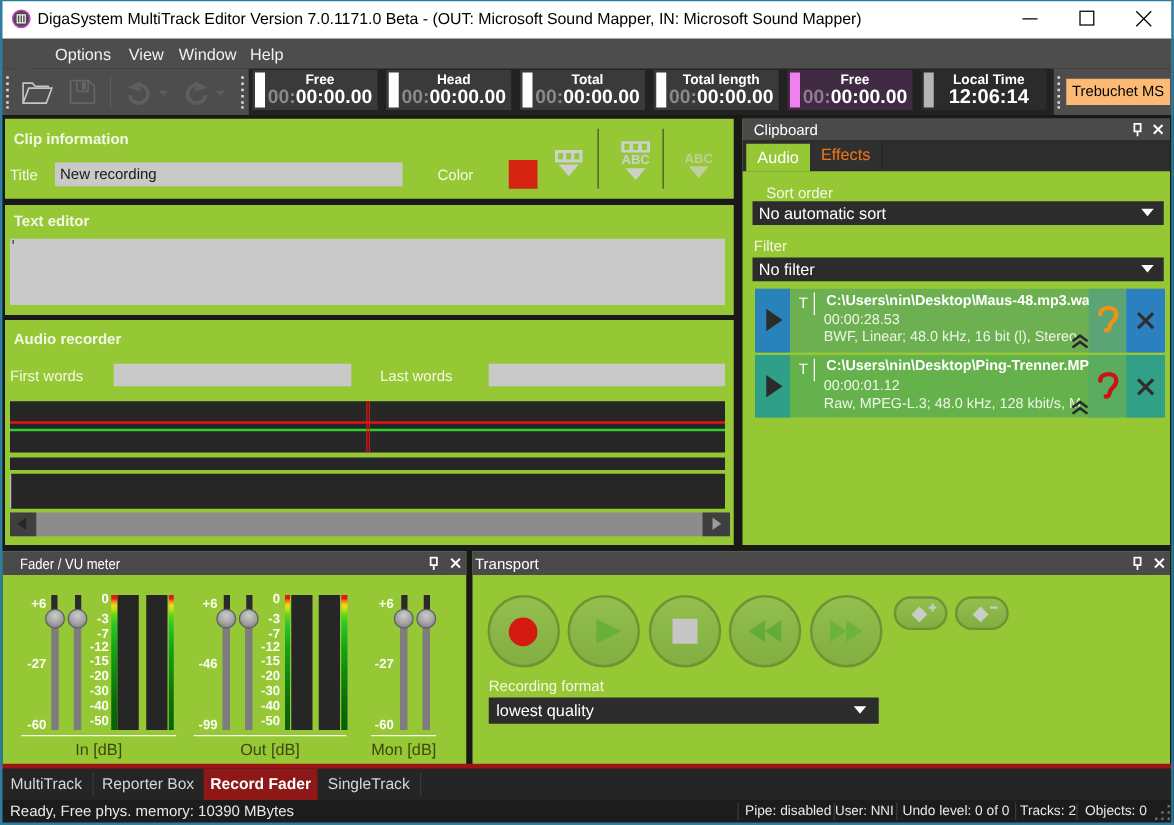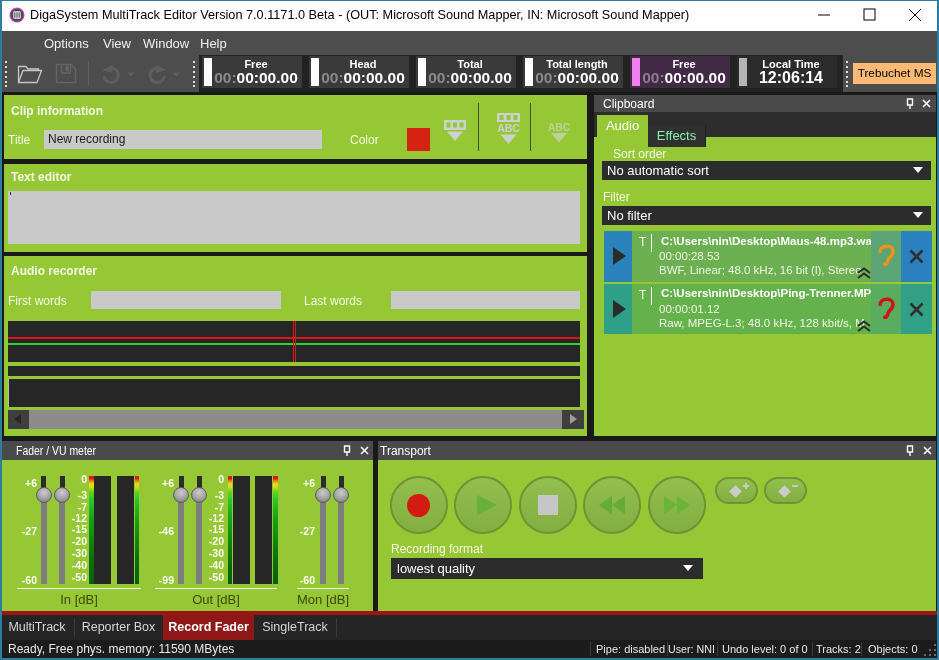--- a/index.html
+++ b/index.html
@@ -212,21 +212,21 @@
       <span style="position:absolute;left:9px;top:2px;">Clipboard</span>
       <svg class="abs" style="left:310px;top:3px;" width="12" height="12" viewBox="0 0 12 12">
           <path d="M3.5 1 h5 v6 h-5 z M6 7 v4" stroke="#fff" stroke-width="1.4" fill="none"></path>
         </svg>
       <svg class="abs" style="left:327px;top:3px;" width="11" height="11" viewBox="0 0 11 11">
           <path d="M2 2 L9 9 M9 2 L2 9" stroke="#fff" stroke-width="1.6"></path>
         </svg>
     </div>
     <div class="abs" style="left:0;top:17px;width:342px;height:24.5px;background:#2d2d2d;">
       <div class="abs green" style="left:3px;top:3px;width:51px;height:21.5px;color:#fff;font-size:13px;text-align:center;line-height:21px;">Audio</div>
-      <div class="abs" style="left:54px;top:13px;width:58px;height:21.5px;background:#303030;border-right:1px solid #1f1f1f;color:#86efac;font-size:13px;text-align:center;line-height:21px;">Effects</div>
+      <div class="abs" style="left:54px;top:1px;width:58px;height:21.5px;background:#303030;border-right:1px solid #1f1f1f;color:#f97316;font-size:13px;text-align:center;line-height:21px;">Effects</div>
     </div>
     <div class="lbl" style="position:absolute;left:19px;top:52px;">Sort order</div>
     <div class="combo abs" style="left:8px;top:66px;width:329px;height:19px;line-height:19px;padding-left:5px;">No automatic sort<div class="carr" style="right:8px;top:6px;"></div></div>
     <div class="lbl" style="position:absolute;left:9px;top:95px;">Filter</div>
     <div class="combo abs" style="left:8px;top:111px;width:329px;height:19px;line-height:19px;padding-left:5px;">No filter<div class="carr" style="right:8px;top:6px;"></div></div>
 
     <div class="abs" style="left:10px;top:136px;width:328px;height:50.5px;background:#6cb052;">
       <div class="abs" style="left:0;top:0;width:28px;height:50.5px;background:#2982ba;">
           <div style="position:absolute;left:9px;top:16px;width:0;height:0;border-top:9px solid transparent;border-bottom:9px solid transparent;border-left:13px solid #2b2b2b;"></div>
         </div>
@@ -395,21 +395,21 @@
   <div class="abs" style="left:0;top:615px;width:939px;height:25px;background:#252525;">
     <div class="abs" style="left:0;top:0;width:74px;color:#d6d6d6;font-size:12.5px;text-align:center;line-height:25px;">MultiTrack</div>
     <div class="sep abs" style="left:74px;top:3px;width:1px;height:19px;"></div>
     <div class="abs" style="left:75px;top:0;width:87px;color:#d6d6d6;font-size:12.5px;text-align:center;line-height:25px;">Reporter Box</div>
     <div class="abs" style="left:163px;top:0;width:91px;background:#8e1818;color:#fff;font-weight:bold;font-size:12.5px;text-align:center;line-height:25px;">Record Fader</div>
     <div class="abs" style="left:254px;top:0;width:82px;color:#d6d6d6;font-size:12.5px;text-align:center;line-height:25px;">SingleTrack</div>
     <div class="sep abs" style="left:336px;top:3px;width:1px;height:19px;"></div>
   </div>
 
   <div class="abs" style="left:0;top:640px;width:939px;height:18px;background:#1c1c1c;color:#e8e8e8;font-size:12px;">
-    <span style="position:absolute;left:8px;top:2px;">Ready, Free phys. memory: 11590 MBytes</span>
+    <span style="position:absolute;left:8px;top:2px;">Ready, Free phys. memory: 10390 MBytes</span>
     <div class="sep abs" style="left:590px;top:2px;width:1px;height:14px;"></div>
     <span style="position:absolute;left:596px;top:3px;font-size:11px;">Pipe: disabled</span>
     <div class="sep abs" style="left:667px;top:2px;width:1px;height:14px;"></div>
     <span style="position:absolute;left:668px;top:3px;font-size:10.7px;">User: NNI</span>
     <div class="sep abs" style="left:717px;top:2px;width:1px;height:14px;"></div>
     <span style="position:absolute;left:722px;top:3px;font-size:11px;">Undo level: 0 of 0</span>
     <div class="sep abs" style="left:812px;top:2px;width:1px;height:14px;"></div>
     <span style="position:absolute;left:816px;top:3px;font-size:11px;">Tracks: 2</span>
     <div class="sep abs" style="left:861px;top:2px;width:1px;height:14px;"></div>
     <span style="position:absolute;left:868px;top:3px;font-size:11px;">Objects: 0</span>

